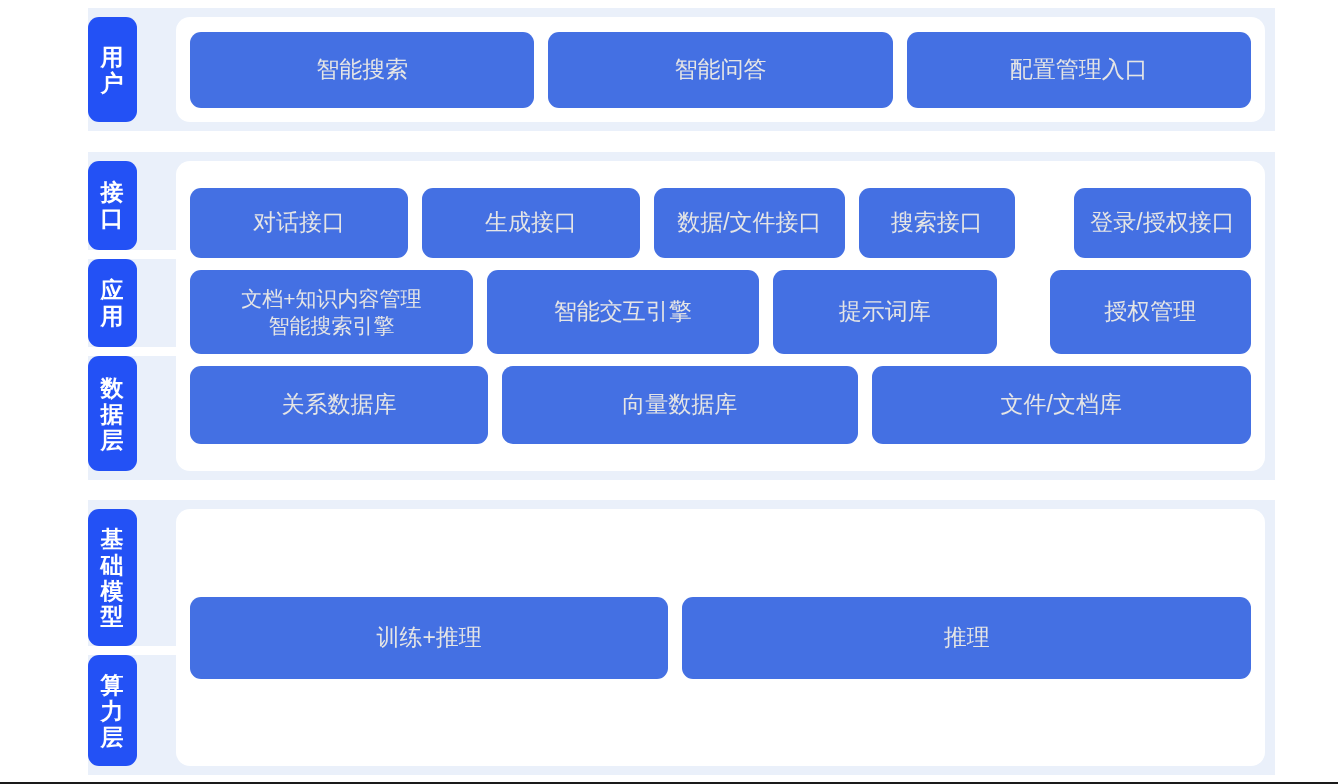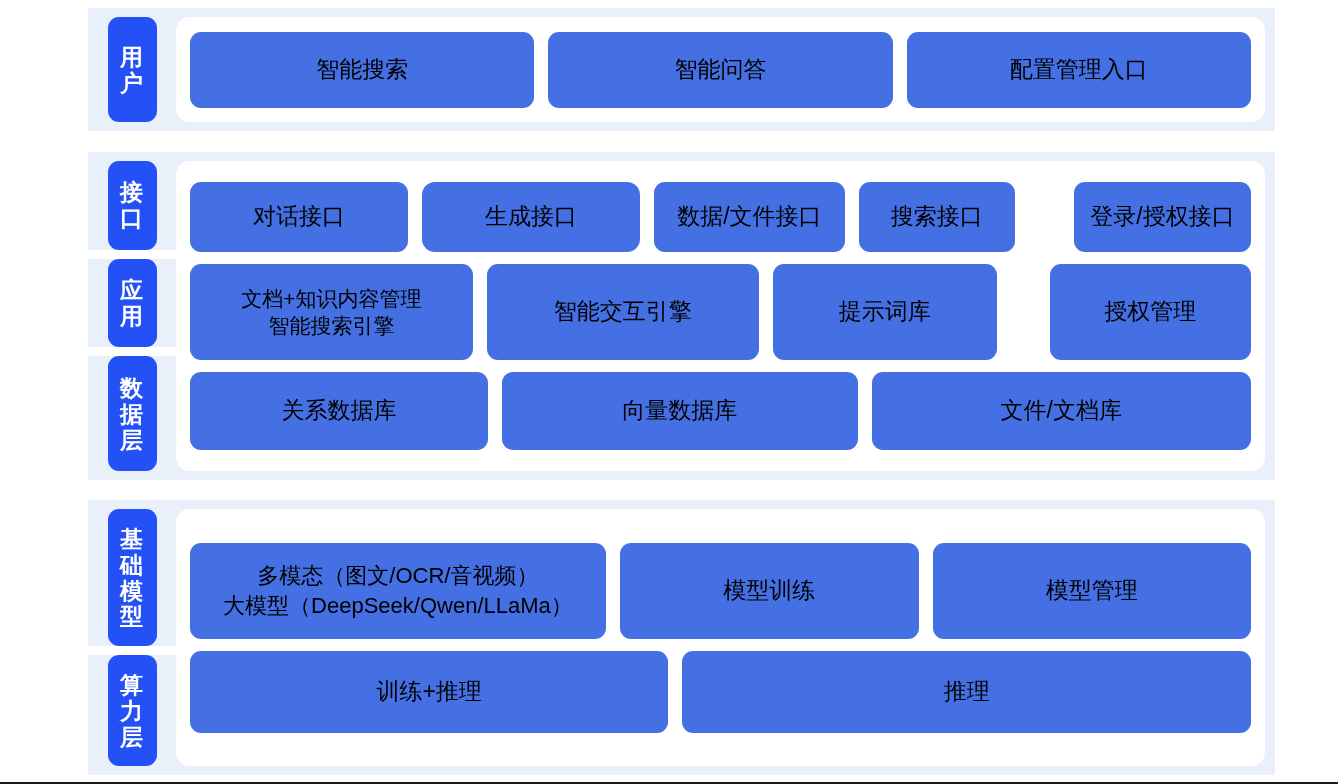--- a/index.html
+++ b/index.html
@@ -24,21 +24,20 @@
   #band-user{top:8px;height:123px;}
   #band-app{top:152px;height:328px;}
   #band-infra{top:500px;height:275px;}
 
   
   .label-col{
     width:88px;
     flex:0 0 88px;
     display:flex;
     flex-direction:column;
-    align-items:center;
     justify-content:space-between;
     padding:9px 0;
     box-sizing:border-box;
     position:relative;
   }
   .label-pill{
     width:49px;
     background:#2351f5;
     border-radius:11px;
     color:#ffffff;
@@ -76,46 +75,46 @@
   }
   .row{
     display:flex;
     gap:14px;
     align-items:stretch;
   }
 
   
   .box{
     background:#4470e3;
-    color:#000000;
+    color:#e5e5e5;
     border-radius:11px;
     display:flex;
     align-items:center;
     justify-content:center;
     text-align:center;
     font-size:23px;
     line-height:1.3;
     padding:6px 8px;
     box-sizing:border-box;
     white-space:pre-line;
   }
 
   
   #card-user .row{height:76px;}
   #card-user .box{flex:1 1 0;}
 
   
   #row-interface{height:70px;}
   #row-interface .box:nth-child(1){flex:2.95;}
-  #row-interface .box:nth-child(2){flex:2.95;border-radius:13px;}
+  #row-interface .box:nth-child(2){flex:2.95;}
   #row-interface .box:nth-child(3){flex:2.55;}
   #row-interface .box:nth-child(4){flex:2.05;padding-left:8px;}
   #row-interface .box:nth-child(5){flex:2.35;margin-left:45px;}
 
-  #row-application{height:96px;}
+  #row-application{height:84px;}
   #row-application .box:nth-child(1){flex:3.02;font-size:21px;}
   #row-application .box:nth-child(2){flex:2.9;}
   #row-application .box:nth-child(3){flex:2.35;}
   #row-application .box:nth-child(4){flex:2.1;margin-left:39px;}
 
   #row-data{height:78px;border-radius:29px;}
   #row-data .box:nth-child(1){flex:2.95;}
   #row-data .box:nth-child(2){flex:3.55;}
   #row-data .box:nth-child(3){flex:3.8;}
 
@@ -203,26 +202,20 @@
       <div class="label-pill">
         <span class="vtext">基础模型</span>
       </div>
       <div class="label-gap"></div>
       <div class="label-pill">
         <span class="vtext">算力层</span>
       </div>
     </div>
     <div class="card" id="card-infra">
 
-      <div class="row" id="row-model">
-        <div class="box">多模态（图文/OCR/音视频）
-大模型（DeepSeek/Qwen/LLaMa）</div>
-        <div class="box">模型训练</div>
-        <div class="box">模型管理</div>
-      </div>
 
       <div class="row" id="row-compute">
         <div class="box">训练+推理</div>
         <div class="box">推理</div>
       </div>
 
     </div>
   </div>
 
   <div class="bottom-rule"></div>

